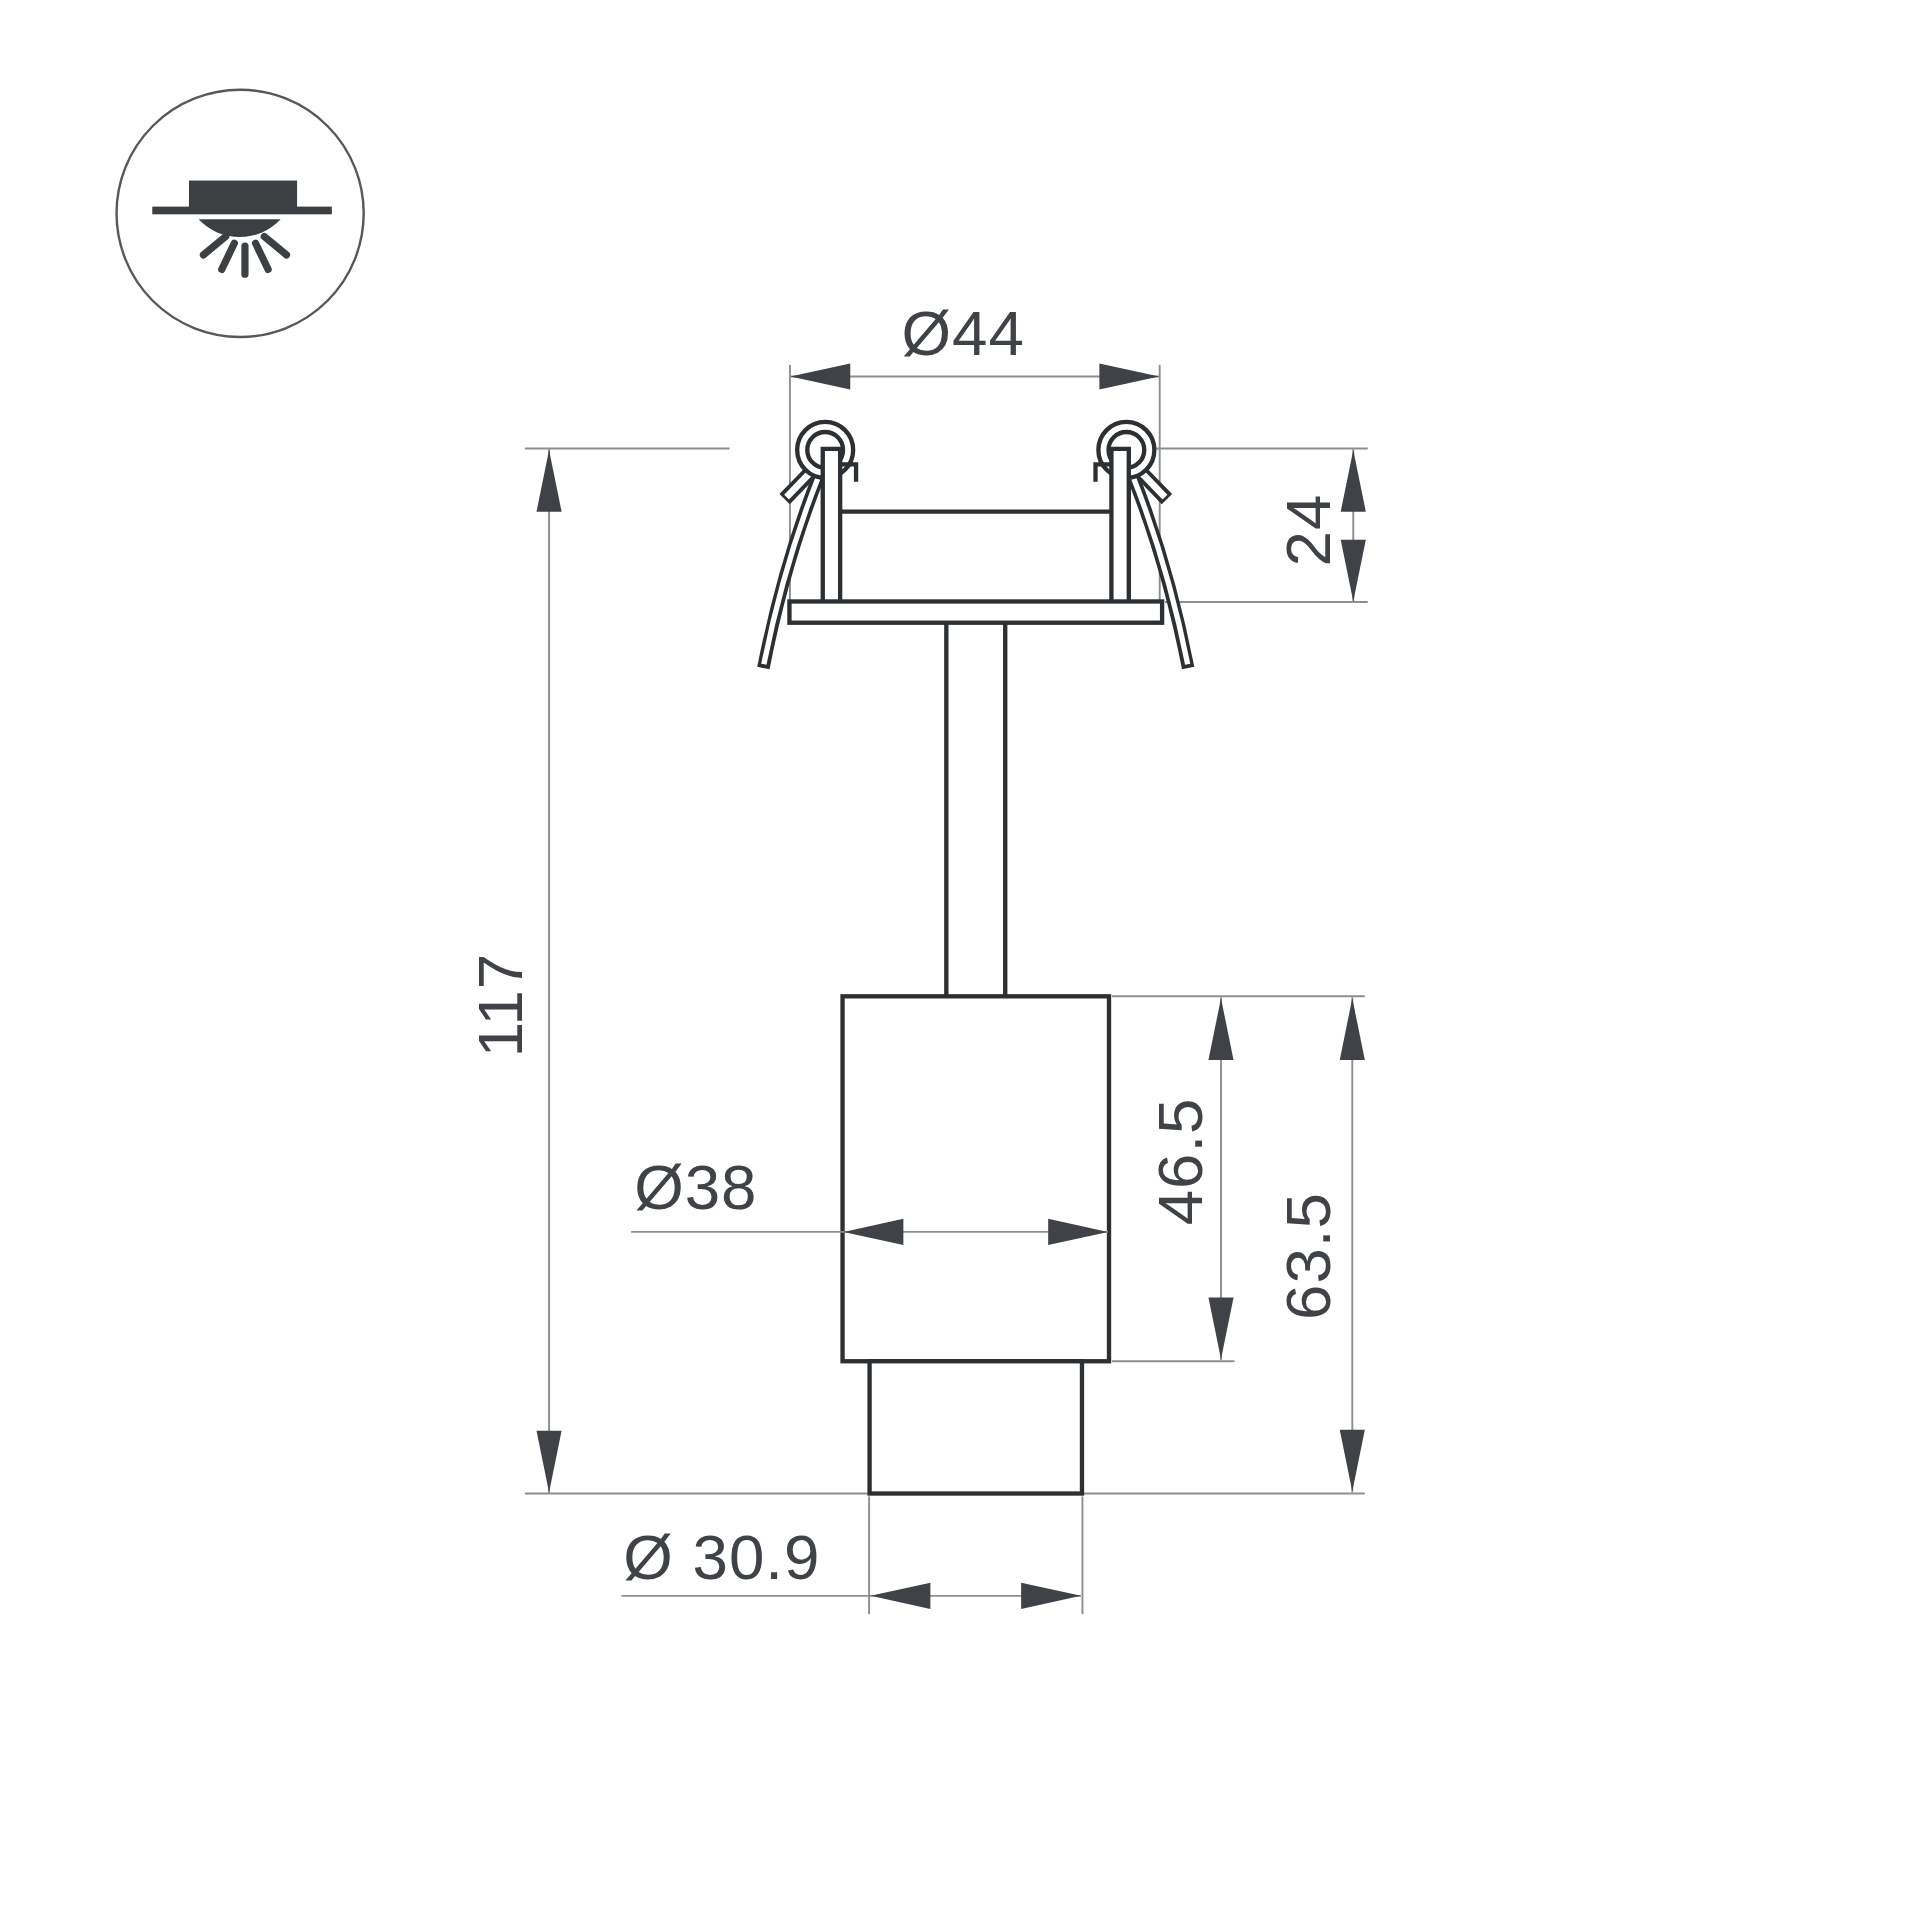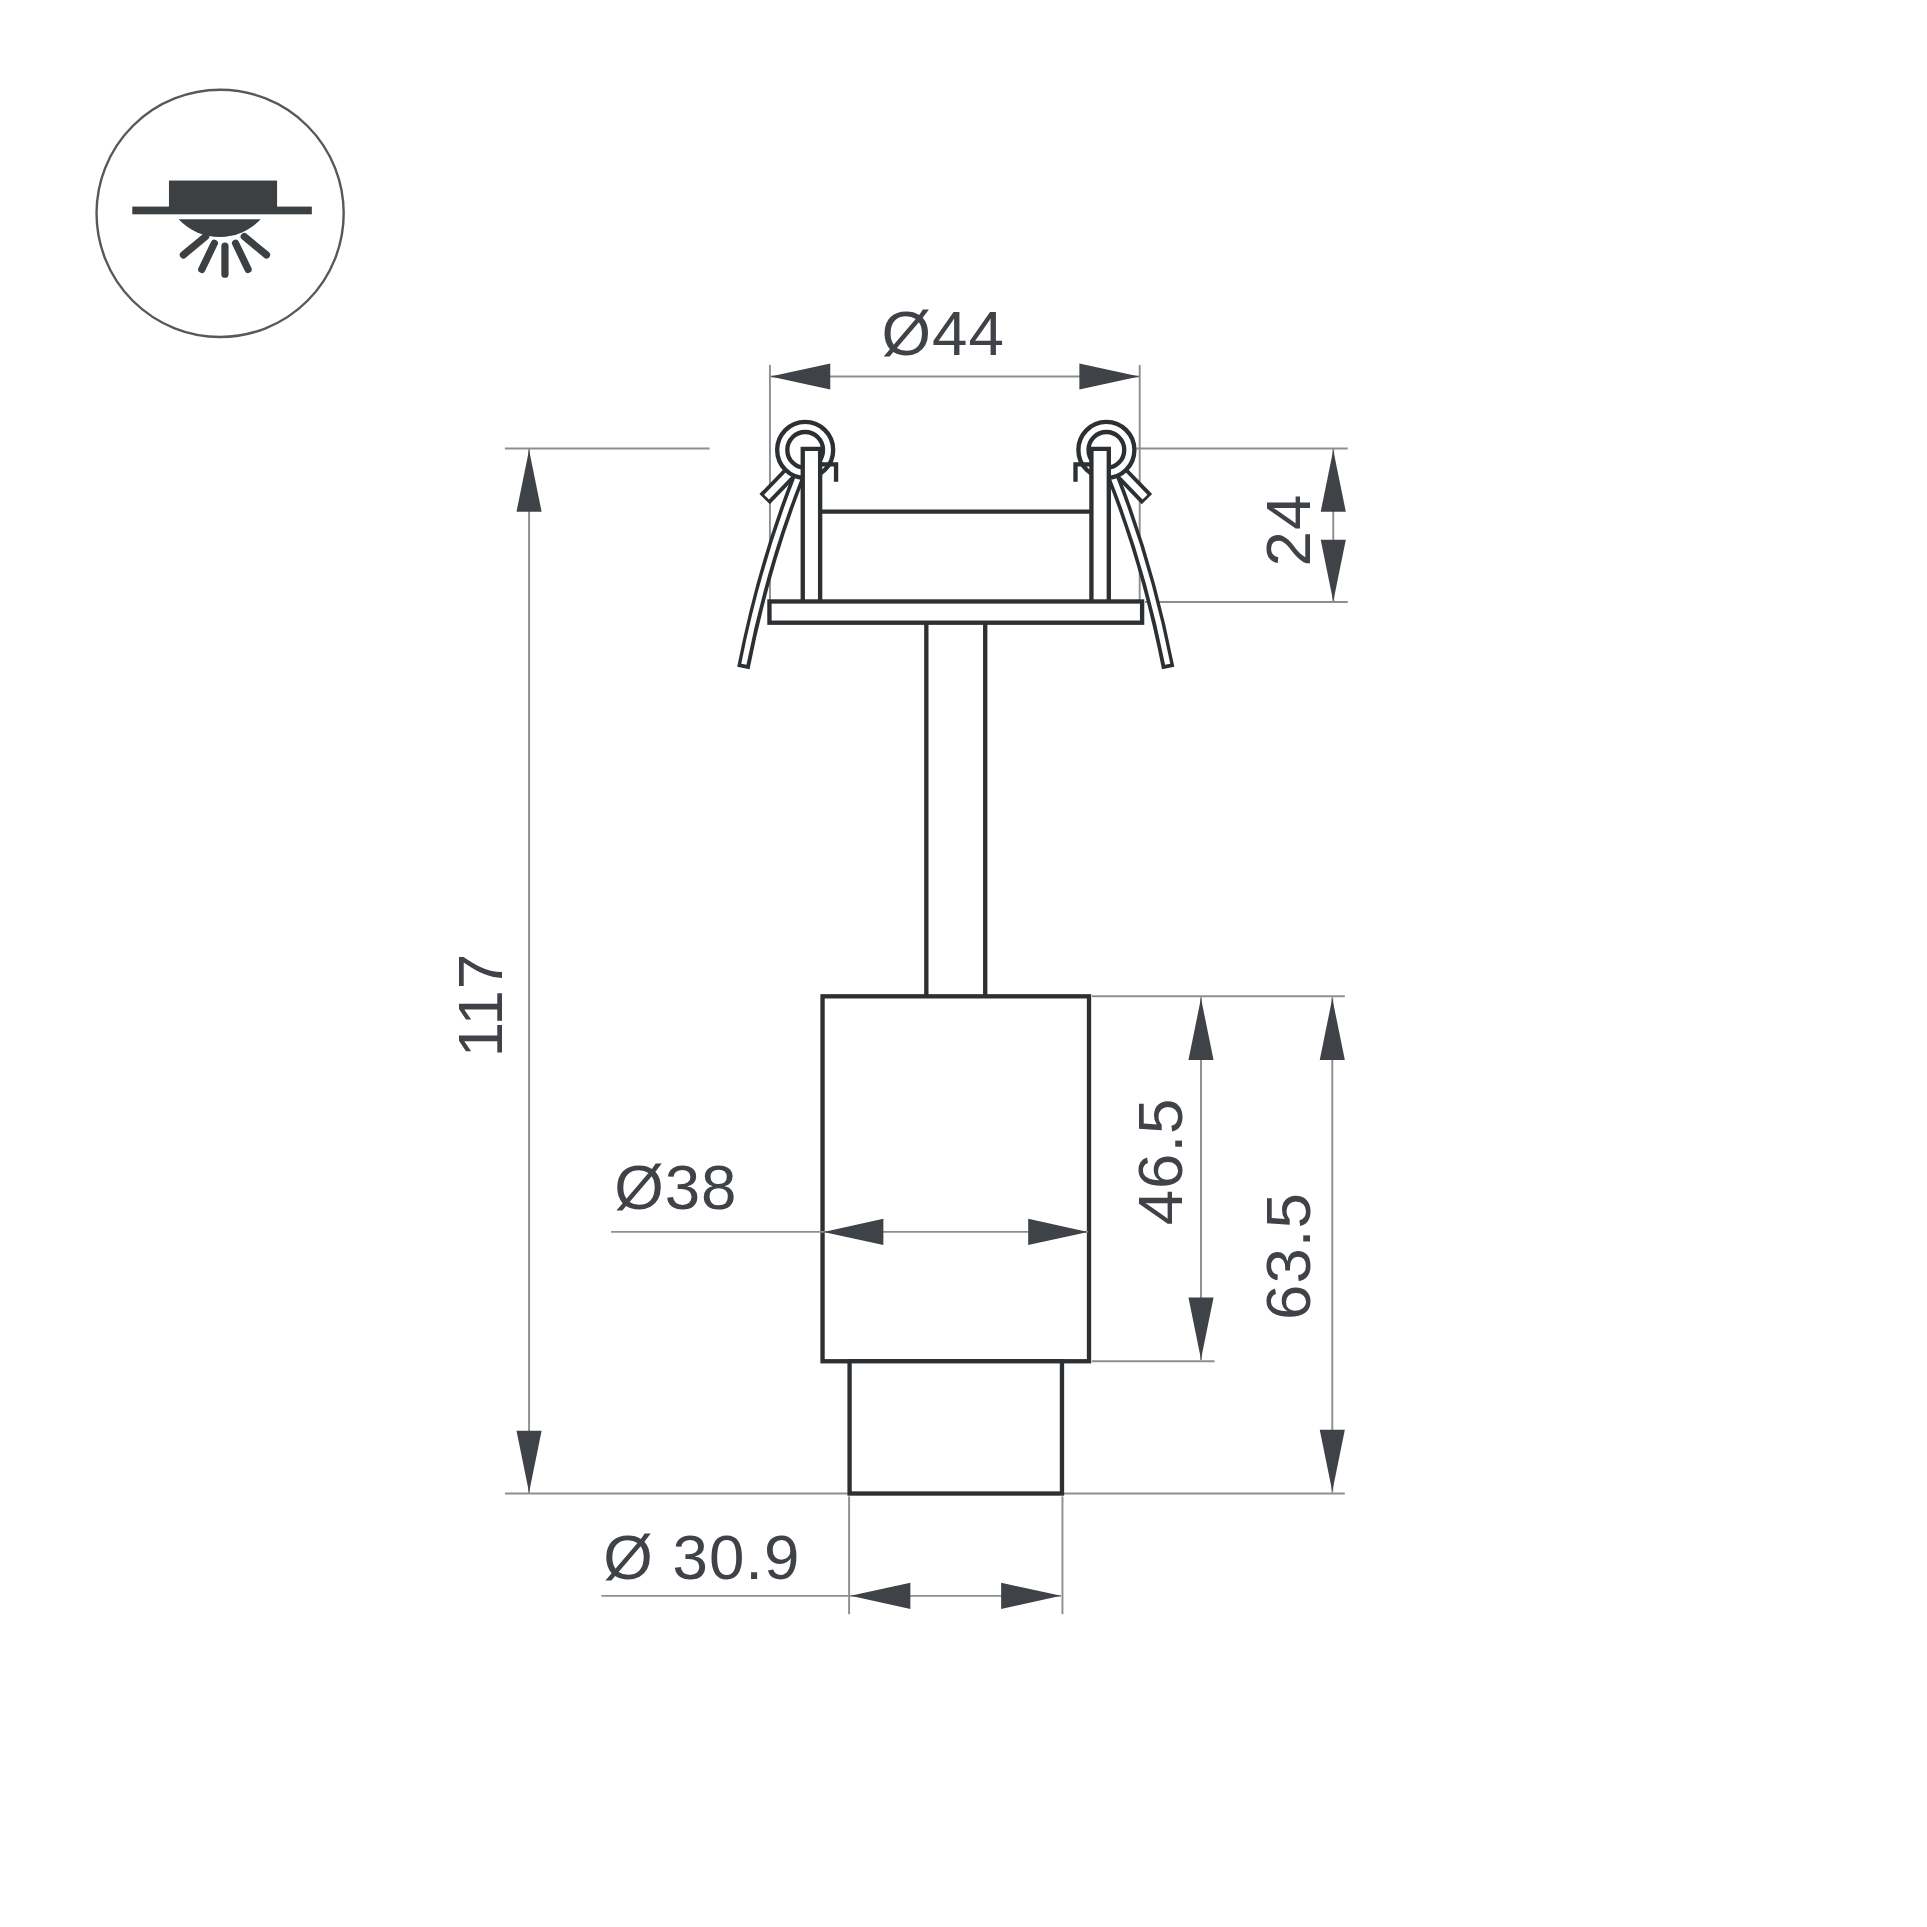--- a/index.html
+++ b/index.html
@@ -6,20 +6,21 @@
     margin: 0;
     padding: 0;
     background: #ffffff;
   }
   .canvas {
     position: relative;
     width: 1580px;
     height: 1927px;
     background: #ffffff;
     font-family: "Liberation Sans", sans-serif;
+    margin-left: 20px;
   }
   svg text {
     font-family: "Liberation Sans", sans-serif;
     fill: #3f4246;
     font-size: 66px;
     letter-spacing: 1px;
   }
 </style>
 </head>
 <body>

